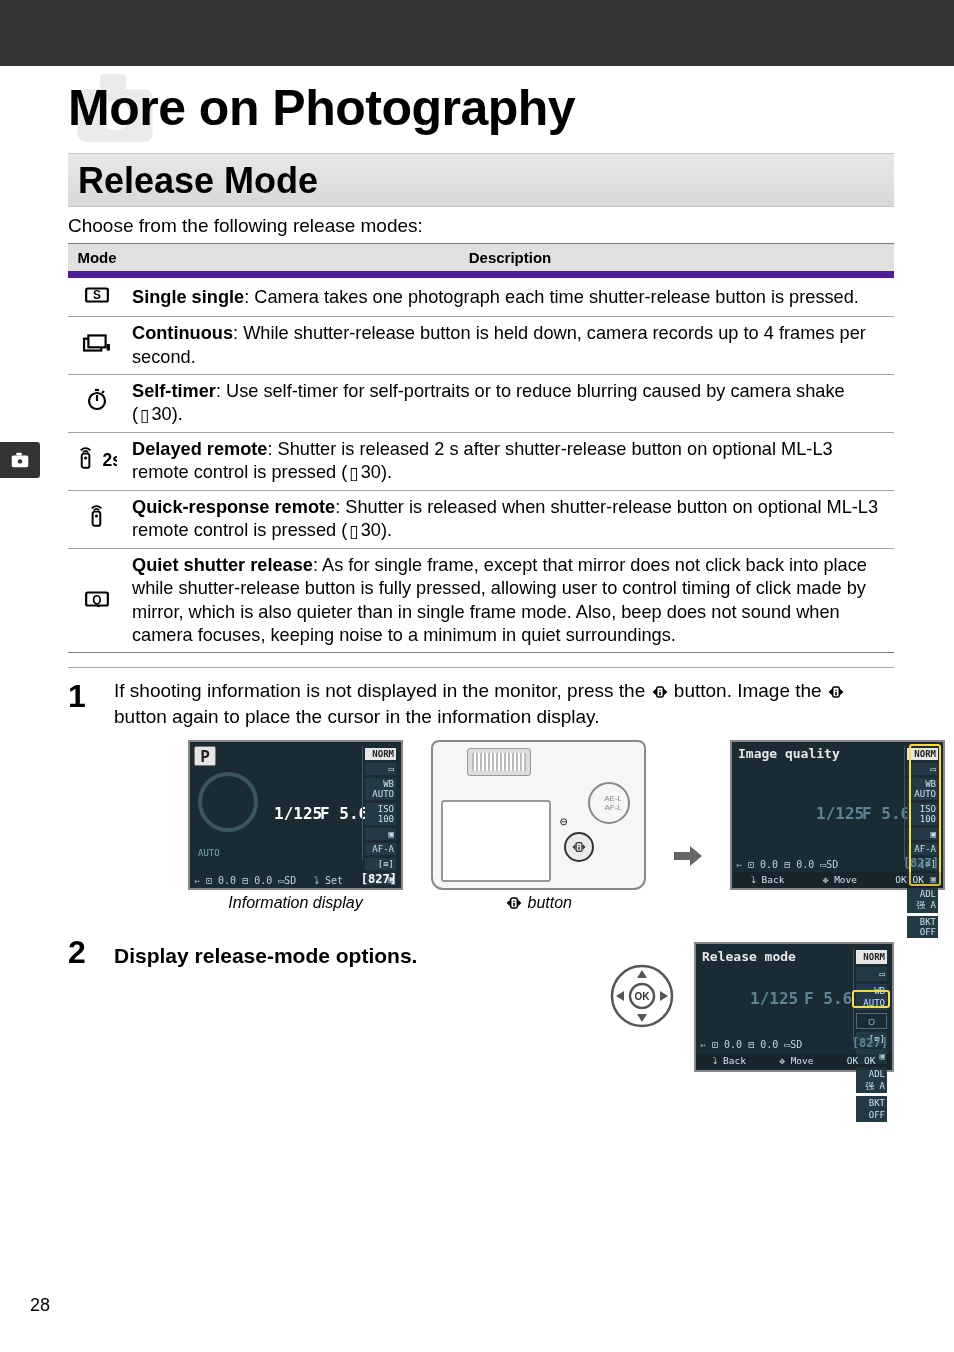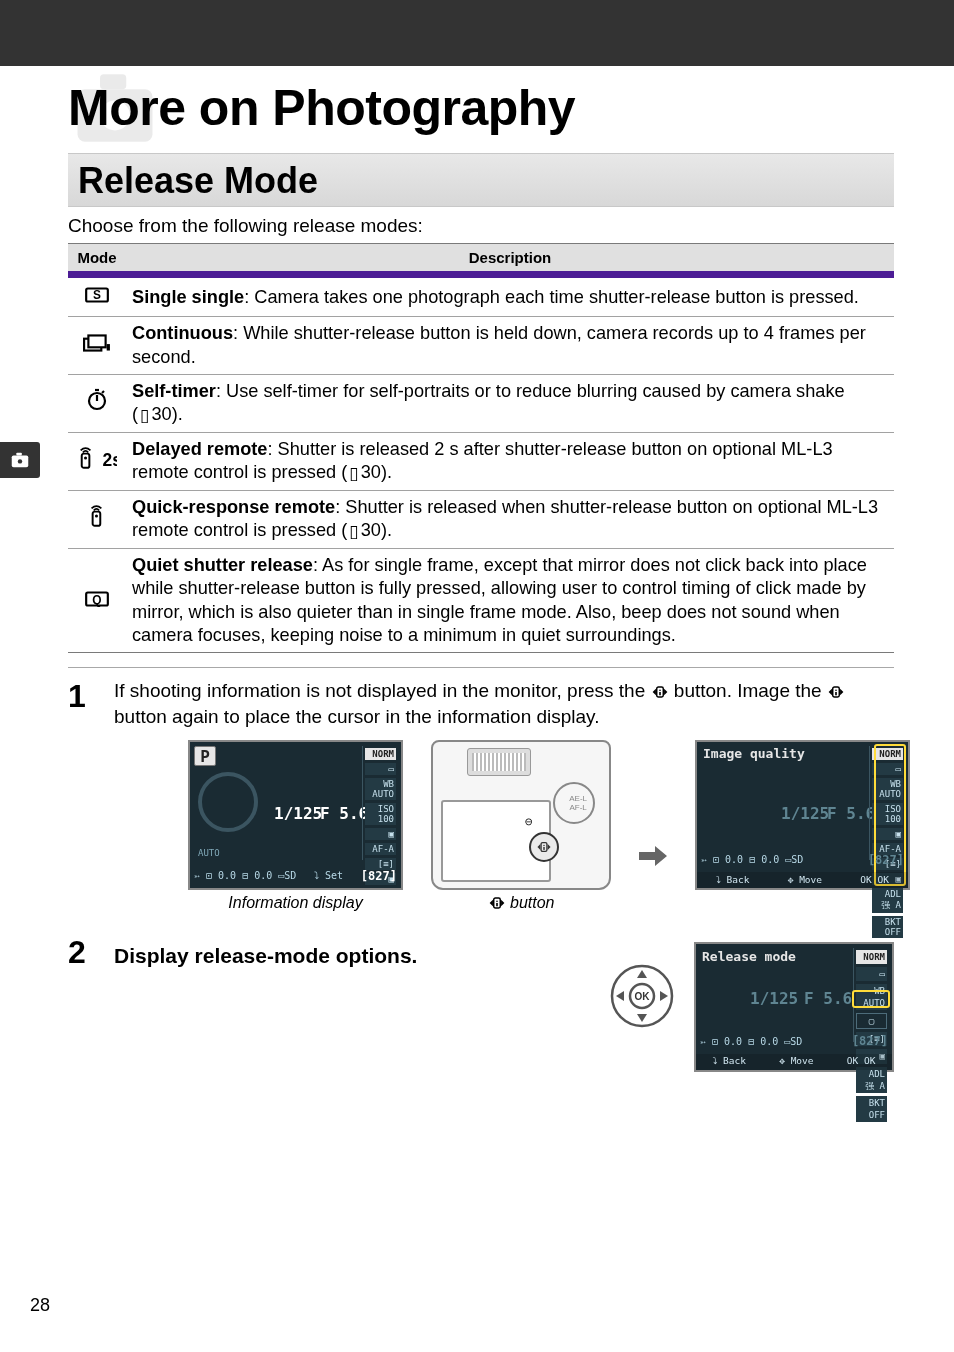--- a/index.html
+++ b/index.html
@@ -160,21 +160,21 @@
   .lcd .right-col {
     position: absolute; right: 3px; top: 4px; bottom: 28px;
     width: 36px; border-left: 1px solid #3b5561;
     display: flex; flex-direction: column; gap: 3px; padding: 2px;
     font-size: 9px; text-align: right;
   }
   .lcd .right-col div { background:#233a44; border-radius:0; padding: 1px 2px; color:#c6e0ec; }
   .lcd .right-col .norm { background:#e6e6e6; color:#222; font-weight:700; }
   .lcd .bottom-row {
     position: absolute; bottom: 2px; left: 4px; right: 4px; height: 20px;
-    display: flex; align-items: center; justify-content: space-between;
+    display: flex; align-items: flex-end; justify-content: space-between;
     font-size: 10px; color: #b7d8e6;
   }
   .lcd .bottom-row .remain { font-size: 12px; font-weight: 700; color:#fff; }
   .lcd .autolabel { position:absolute; left:8px; bottom:30px; font-size:9px; color:#7fa7b6; }
   .lcd .title-top { position:absolute; left:6px; top:4px; font-size:13px; color:#e6e6e6; font-weight:700;}
   .lcd .footer {
     position:absolute; left:0; right:0; bottom:0; height:16px;
     display:flex; justify-content:space-around; align-items:center;
     font-size:9.5px; color:#cfe4ee;
     background: rgba(0,0,0,.15);
@@ -185,21 +185,21 @@
     border: 2px solid #ffdc3a; border-radius:3px;
     pointer-events:none;
   }
   .lcd .highlight-item {
     position:absolute; right:2px; top:46px; width:38px; height:18px;
     border: 2px solid #ffdc3a; border-radius:3px;
     pointer-events:none;
   }
 
   .cam-back {
-    width: 180px; height: 150px; position: relative; padding-left: 28px;
+    width: 215px; height: 150px; position: relative; padding-left: 28px;
   }
   .cam-shape {
     position:absolute; inset:0;
     border:2px solid #888; border-radius: 8px 8px 12px 12px;
     background:#f6f6f6;
   }
   .cam-vf { position:absolute; left:36px; top:8px; width:64px; height:28px; background:#ddd; border:1px solid #999; border-radius:3px; }
   .cam-vf::after{ content:""; position:absolute; inset:4px; background:repeating-linear-gradient(90deg,#bbb 0 2px,#fff 2px 4px);}
   .cam-monitor { position:absolute; left:10px; bottom:8px; width:110px; height:82px; border:2px solid #999; border-radius:3px; background:#fff;}
   .cam-wheel { position:absolute; right:16px; top:42px; width:42px; height:42px; border:2px solid #888; border-radius:50%; }

